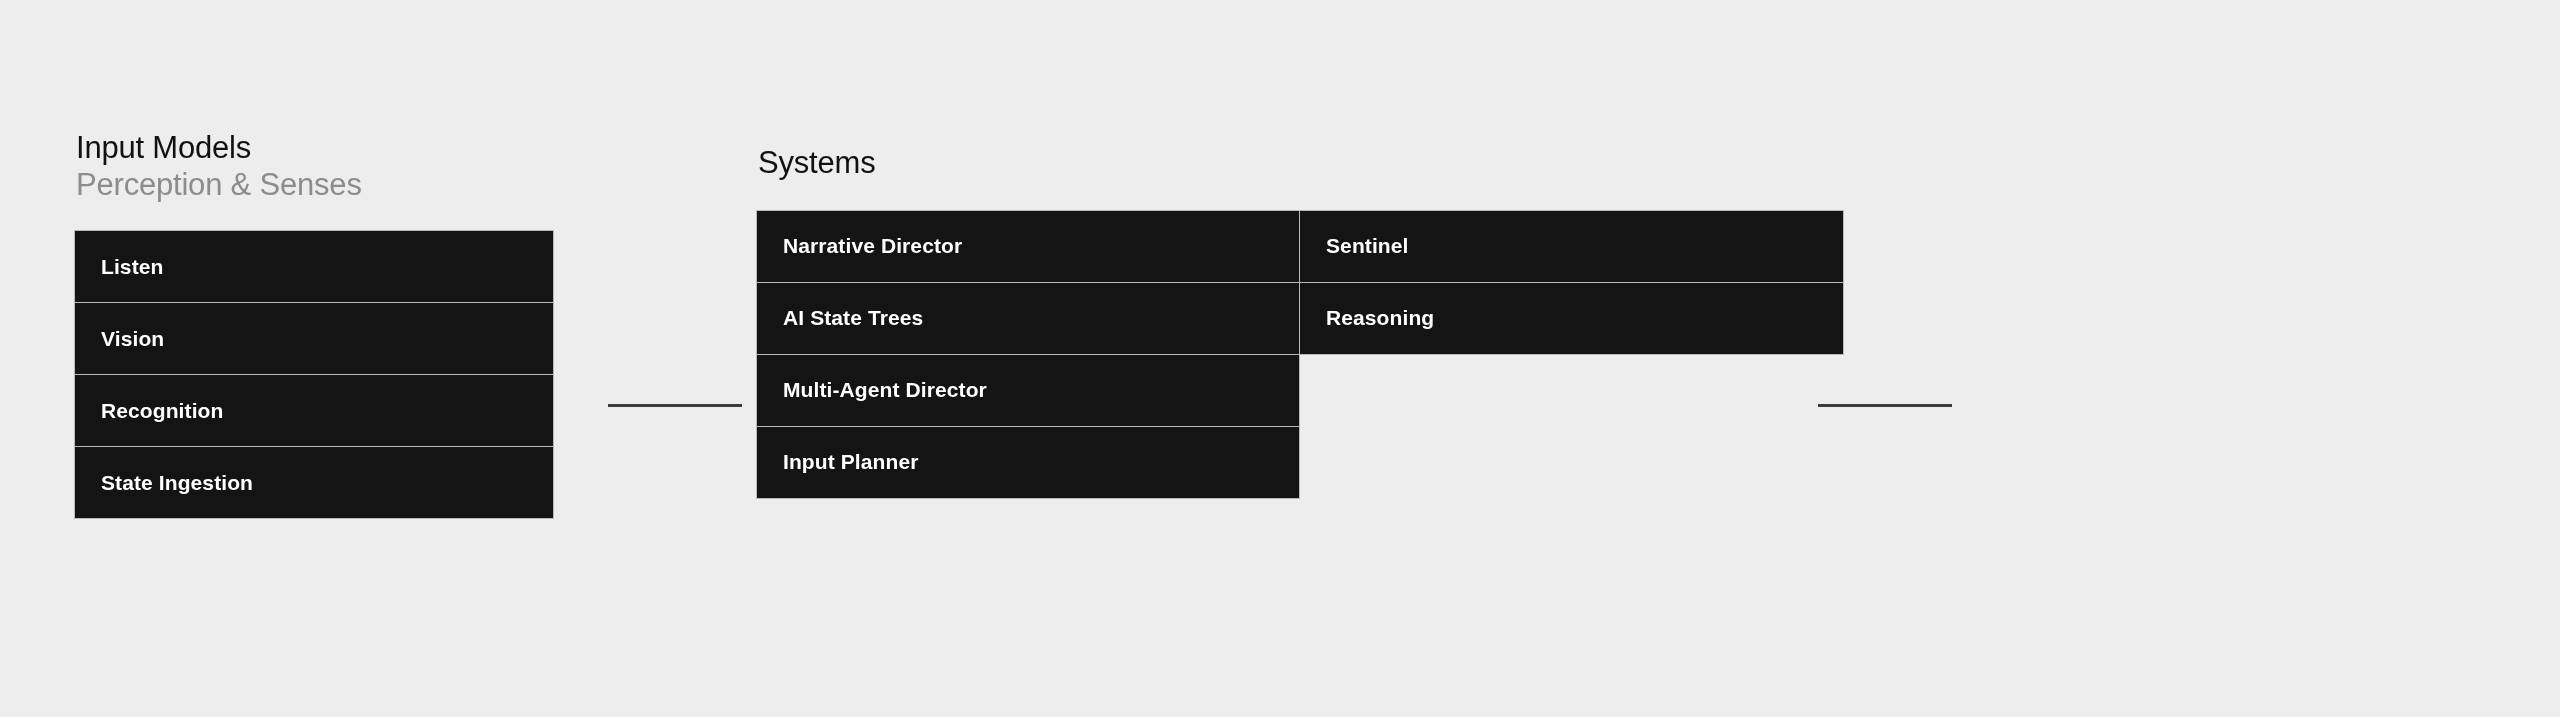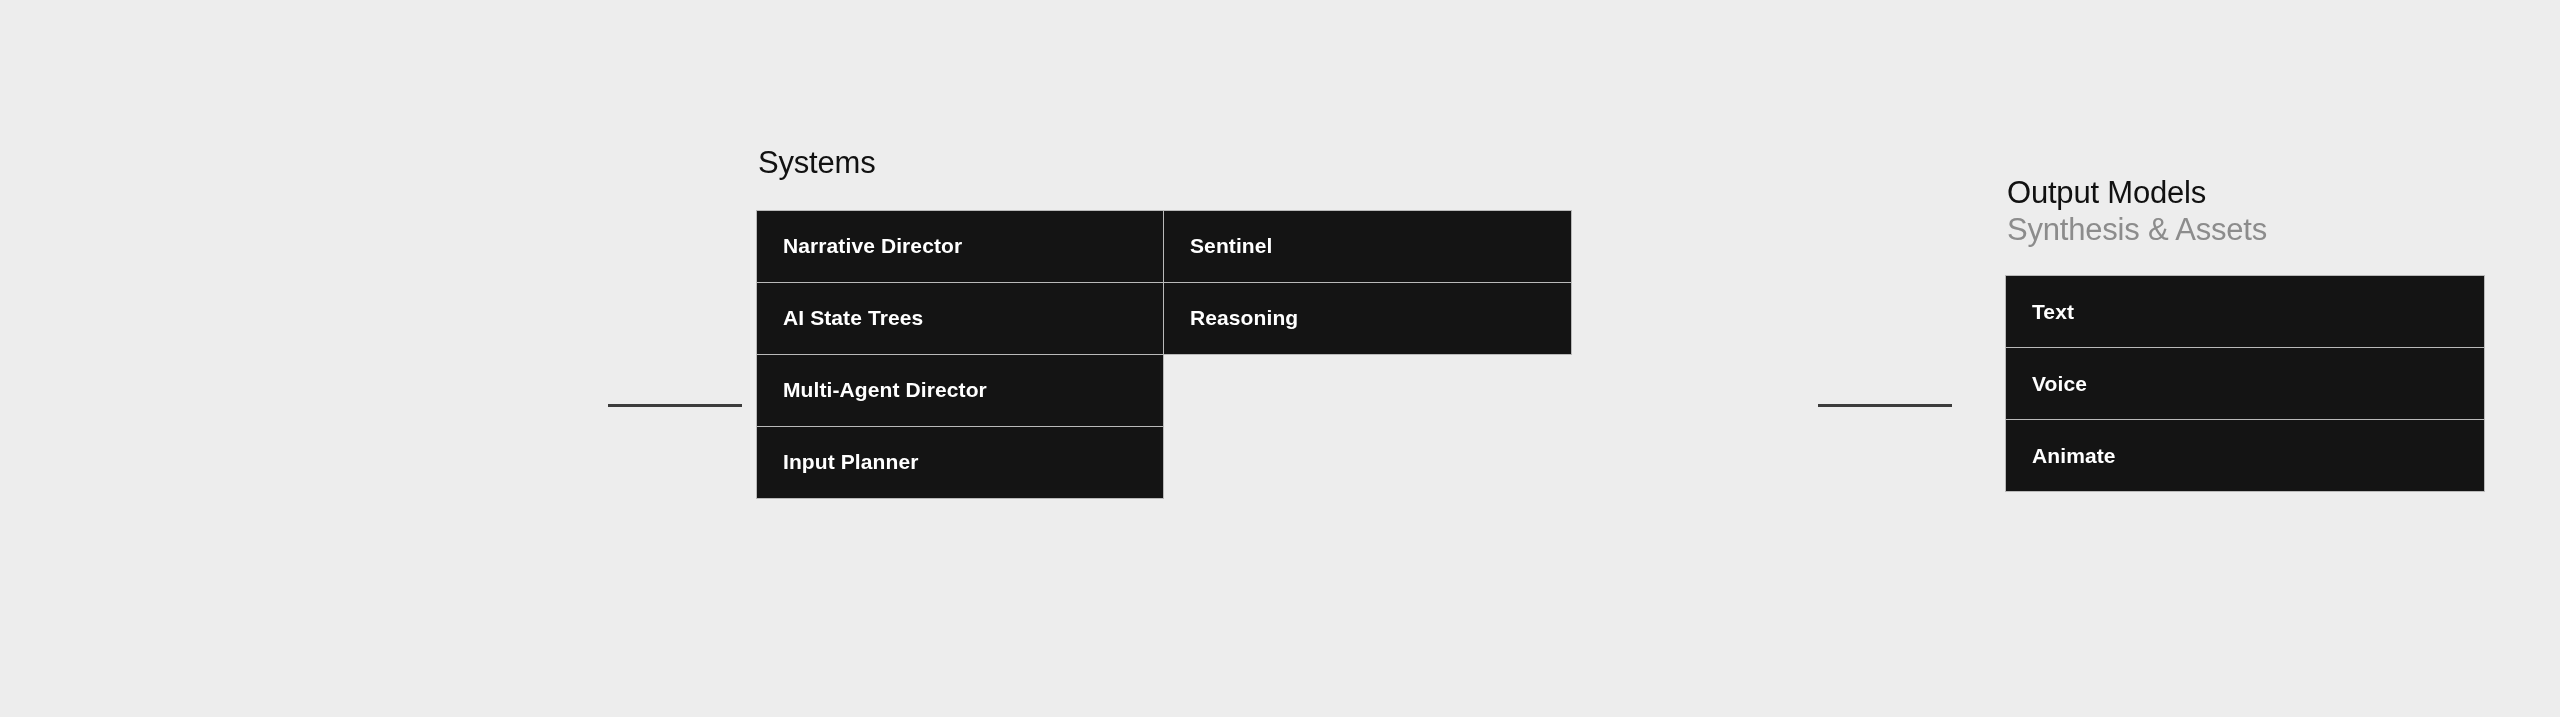--- a/index.html
+++ b/index.html
@@ -84,21 +84,21 @@
   
   #col-systems {
     left: 756px;
     top: 145px;
   }
   #col-systems .col-header { margin-bottom: 28px; }
   .systems-grid {
     display: flex;
     flex-direction: row;
   }
-  .systems-grid .stack { width: 408px; }
+  .systems-grid .stack { width: 544px; }
   .systems-grid .node { height: 73px; margin-bottom: -1px; }
   .systems-col-right .node { margin-left: -1px; }
 
   
   #col-output {
     left: 2005px;
     top: 175px;
   }
   #col-output .col-header { margin-bottom: 27px; }
   #col-output .stack { width: 480px; }
@@ -106,20 +106,40 @@
 
   
   #connector-left  { left: 608px;  top: 404px; width: 134px; }
   #connector-right { left: 1818px; top: 404px; width: 134px; }
 </style>
 </head>
 <body>
 
 <div class="stage">
 
+  <div class="col" id="col-input">
+    <div class="col-header">
+      <div class="col-title">Input Models</div>
+      <div class="col-subtitle">Perception &amp; Senses</div>
+    </div>
+    <div class="stack">
+      <div class="node">
+        <span>Listen</span>
+      </div>
+      <div class="node">
+        <span>Vision</span>
+      </div>
+      <div class="node">
+        <span>Recognition</span>
+      </div>
+      <div class="node">
+        <span>State Ingestion</span>
+      </div>
+    </div>
+  </div>
 
   <div class="connector" id="connector-left"></div>
 
   <div class="col" id="col-systems">
     <div class="col-header">
       <div class="col-title">Systems</div>
     </div>
     <div class="systems-grid">
       <div class="stack systems-col-left">
         <div class="node">
@@ -141,31 +161,14 @@
         </div>
         <div class="node">
           <span>Reasoning</span>
         </div>
       </div>
     </div>
   </div>
 
   <div class="connector" id="connector-right"></div>
 
-  <div class="col" id="col-output">
-    <div class="col-header">
-      <div class="col-title">Output Models</div>
-      <div class="col-subtitle">Synthesis &amp; Assets</div>
-    </div>
-    <div class="stack">
-      <div class="node">
-        <span>Text</span>
-      </div>
-      <div class="node">
-        <span>Voice</span>
-      </div>
-      <div class="node">
-        <span>Animate</span>
-      </div>
-    </div>
-  </div>
 
 </div>
 
 </body></html>

